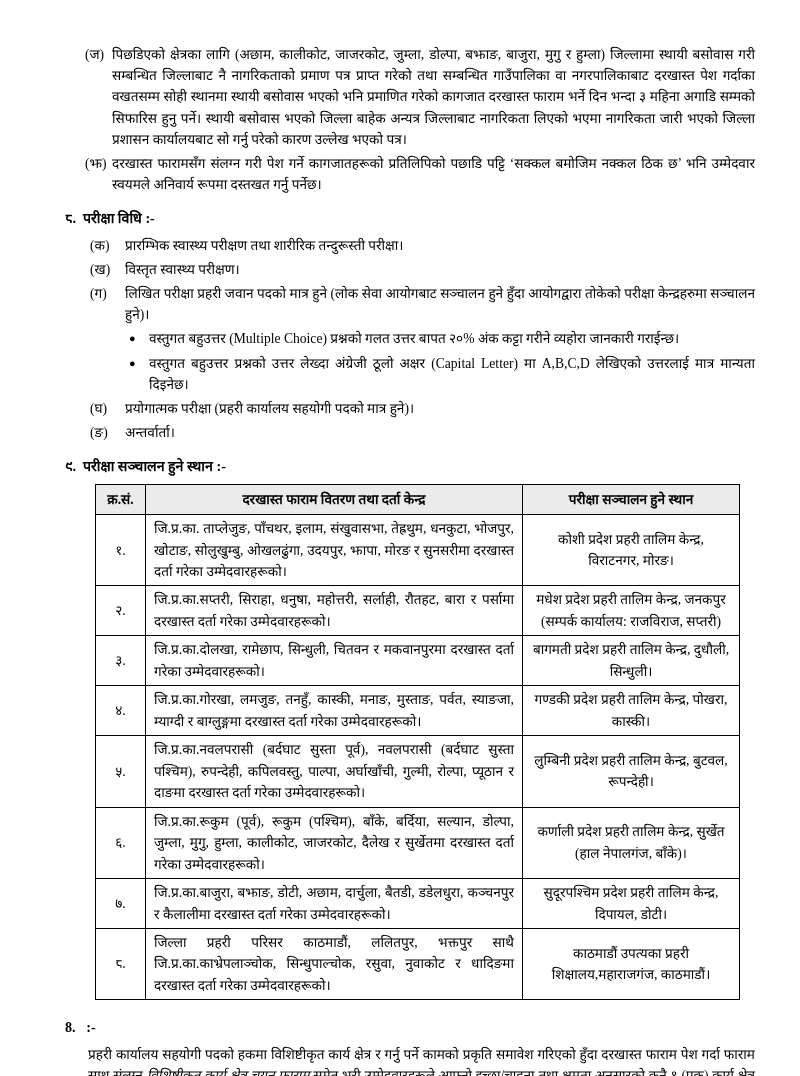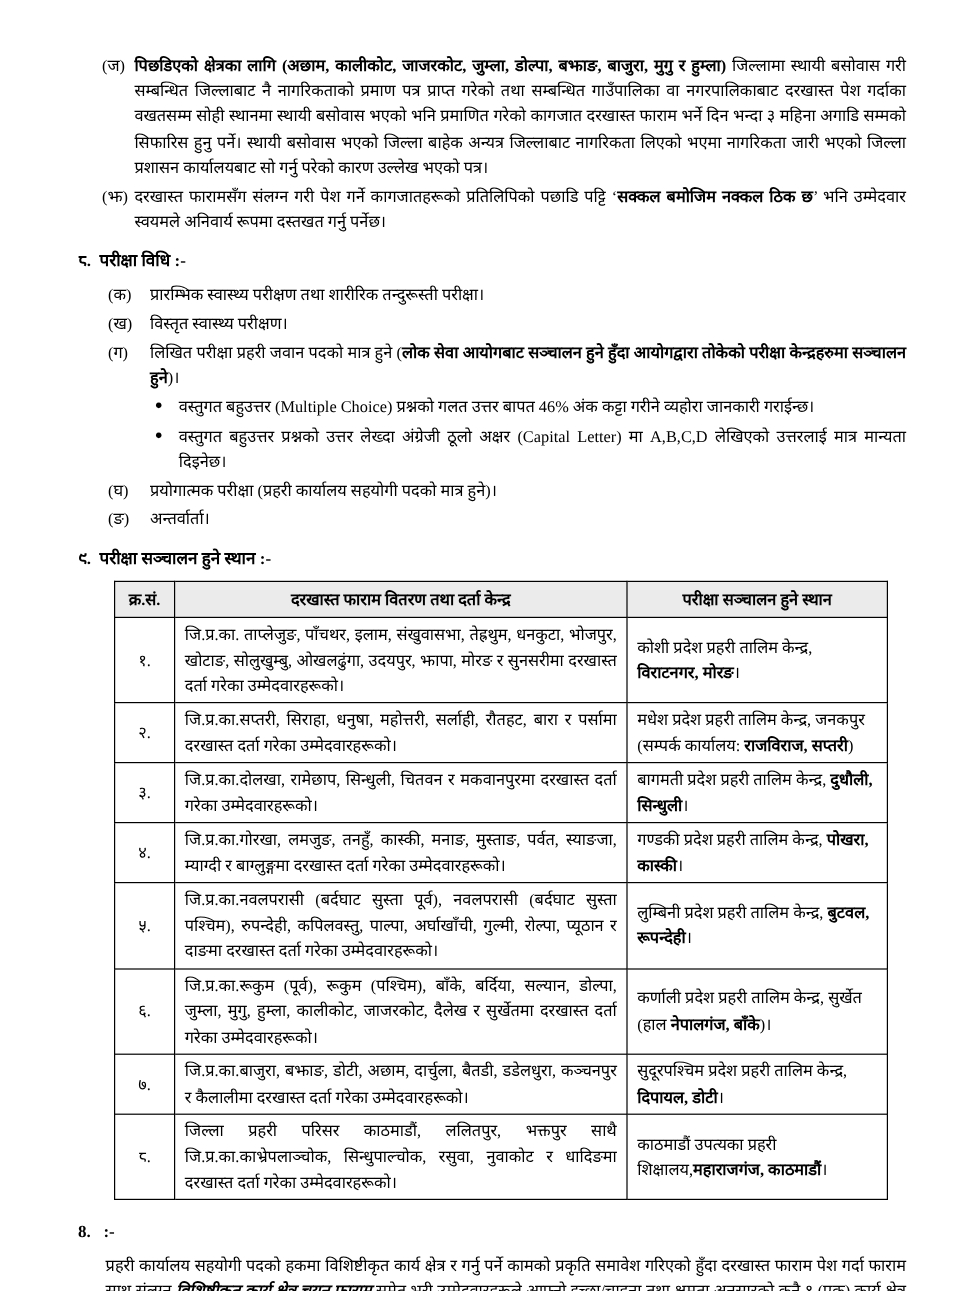--- a/index.html
+++ b/index.html
@@ -82,23 +82,23 @@
     background:#ebebeb;
     font-weight:bold;
     text-align:center;
     padding:4px 4px;
   }
   .col-sn{width:50px;}
   .col-center{width:377px;}
   .col-venue{width:217px;}
   .venue-table td.sn{text-align:center;}
   .venue-table td.center-cell{text-align:justify;}
-  .venue-table td.venue-cell{text-align:left;}
-  
-  .seg-b{font-weight:bold;}
+  .venue-table td.venue-cell{text-align:center;}
+  
+  .seg-b{font-weight:normal;}
   .seg-i{font-style:italic;}
   .seg-u{text-decoration:underline;text-underline-offset:2px;}
   
   .sec10-body{
     margin:0 0 0 25px;
     text-align:justify;
   }
 </style>
 </head>
 <body>
@@ -131,21 +131,21 @@
       <span class="marker">(ख)</span>
       <span class="body"><span>विस्तृत स्वास्थ्य परीक्षण।</span></span>
     </div>
     <div class="sub-item">
       <span class="marker">(ग)</span>
       <span class="body"><span>लिखित परीक्षा प्रहरी जवान पदको मात्र हुने (</span><span class="seg-b">लोक सेवा आयोगबाट सञ्चालन हुने हुँदा आयोगद्वारा तोकेको परीक्षा केन्द्रहरुमा सञ्चालन हुने</span><span>)।</span></span>
     </div>
 
     <div class="bullet-item">
       <span class="dot">●</span>
-      <span class="body"><span>वस्तुगत बहुउत्तर (Multiple Choice) प्रश्नको गलत उत्तर बापत 46% अंक कट्टा गरीने व्यहोरा जानकारी गराईन्छ।</span></span>
+      <span class="body"><span>वस्तुगत बहुउत्तर (Multiple Choice) प्रश्नको गलत उत्तर बापत २०% अंक कट्टा गरीने व्यहोरा जानकारी गराईन्छ।</span></span>
     </div>
     <div class="bullet-item">
       <span class="dot">●</span>
       <span class="body"><span>वस्तुगत बहुउत्तर प्रश्नको उत्तर लेख्दा अंग्रेजी ठूलो अक्षर (Capital Letter) मा A,B,C,D लेखिएको उत्तरलाई मात्र मान्यता दिइनेछ।</span></span>
     </div>
 
     <div class="sub-item">
       <span class="marker">(घ)</span>
       <span class="body"><span>प्रयोगात्मक परीक्षा (प्रहरी कार्यालय सहयोगी पदको मात्र हुने)।</span></span>
     </div>

